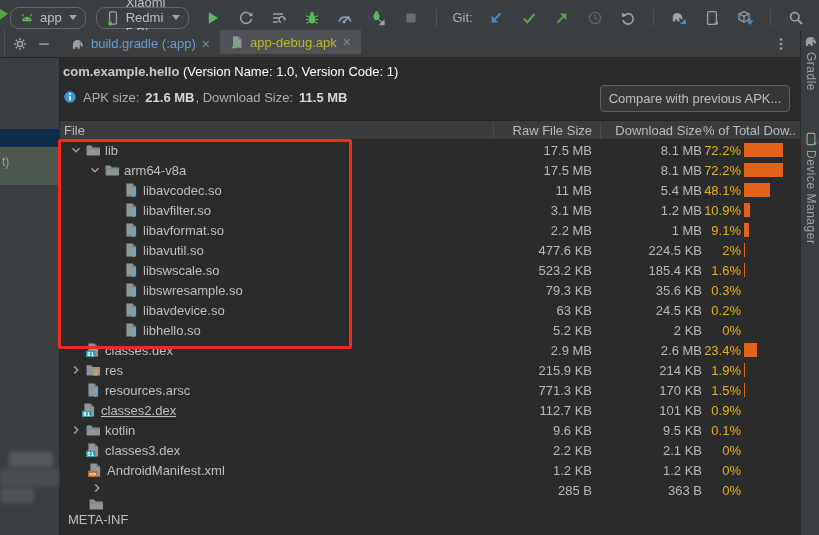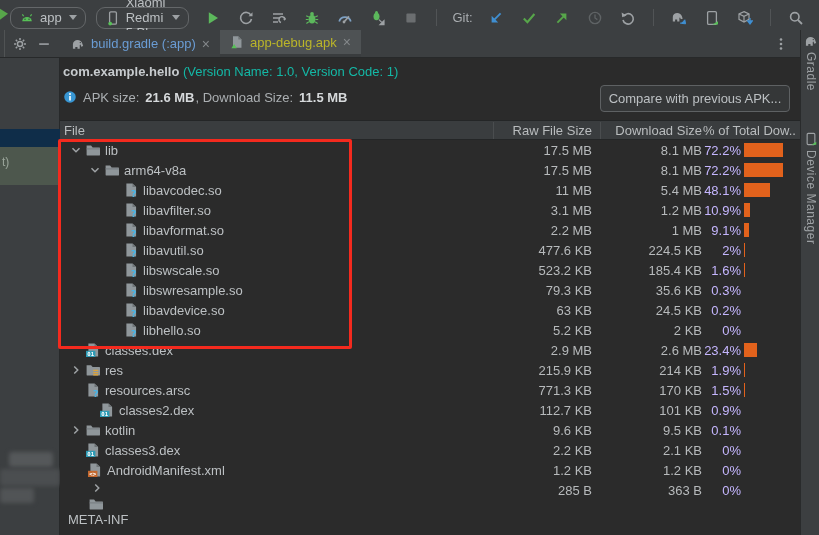--- a/index.html
+++ b/index.html
@@ -50,21 +50,21 @@
   
   .rightstrip { position:absolute; left:800px; top:30px; width:19px; height:505px; background:#3c3f41;
                 border-left:1px solid #292b2c; }
   .vtab { position:absolute; left:0; width:19px; display:flex; flex-direction:column; align-items:center; gap:4px; }
   .vtxt { writing-mode:vertical-rl; color:#9da1a4; font-size:12px; letter-spacing:.5px; }
 
   
   .editor { position:absolute; left:60px; top:58px; width:740px; height:477px; background:#2b2b2b; }
   .pkgline { position:absolute; left:3px; top:6px; }
   .pkg { font-weight:bold; color:#c7cbce; }
-  .ver { color:#14b8a6; }
+  .ver { color:#ffffff; }
   .sizeline { position:absolute; left:3px; top:32px; display:flex; gap:6px; color:#abafb2; }
   .bold { font-weight:bold; color:#d6d9db; }
   .cmpbtn { position:absolute; left:540px; top:27px; width:190px; height:27px; background:#353738;
             border:1px solid #5e6163; border-radius:4px; color:#bcc0c3; font-size:13px;
             display:flex; align-items:center; justify-content:center; font-family:inherit; }
 
   .thead { position:absolute; left:0; top:62px; width:740px; height:20px; background:#3a3d3f;
            border-top:1px solid #242627; border-bottom:1px solid #242627; color:#b9bcbe; }
   .thead .hfile { position:absolute; left:4px; top:2px; }
   .thead .hraw { position:absolute; right:208px; top:2px; }
@@ -74,21 +74,21 @@
 
   .tbody { position:absolute; left:0; top:82px; width:740px; }
   .row { position:relative; height:20px; }
   .tree { position:absolute; left:0; top:0; height:20px; display:flex; align-items:center;text-align:right; }
   .chev { width:19px; height:16px; display:flex; align-items:center; justify-content:center; flex:none; }
   .fic { width:18px; height:16px; display:flex; align-items:center; flex:none; }
   .flabel { margin-left:2px; white-space:nowrap; }
   .cell { position:absolute; top:2.5px; white-space:nowrap; }
   .raw { right:208px; color:#b7babc; }
   .dl  { right:98px;  color:#b7babc; }
-  .pct { right:59px;  color:#c4b5fd; }
+  .pct { right:59px;  color:#eab308; }
   .bar { position:absolute; left:684px; top:3px; height:14px; background:#e2621c; }
 
   
   .redrect { position:absolute; left:58px; top:139px; width:294px; height:210px;
              border:3px solid #f42a1e; border-radius:2px; pointer-events:none; z-index:50; }
   .hidden-defs { position:absolute; width:0; height:0; overflow:hidden; }
 </style>
 </head>
 <body>
 
@@ -628,21 +628,21 @@
               </svg>
             </span>
             <span class="flabel">resources.arsc</span>
           </div>
           <span class="cell raw">771.3 KB</span>
           <span class="cell dl">170 KB</span>
           <span class="cell pct">1.5%</span>
           <span class="bar" style="width: 1px;"></span>
         </div>
         <div class="row">
-          <div class="tree" style="padding-left: 20px;">
+          <div class="tree" style="padding-left: 2px; text-decoration: underline;">
             <span class="chev"></span>
             <span class="fic">
               <svg class="s16" viewBox="0 0 16 16">
                 <use href="#i-file-dex"></use>
               </svg>
             </span>
             <span class="flabel">classes2.dex</span>
           </div>
           <span class="cell raw">112.7 KB</span>
           <span class="cell dl">101 KB</span>

